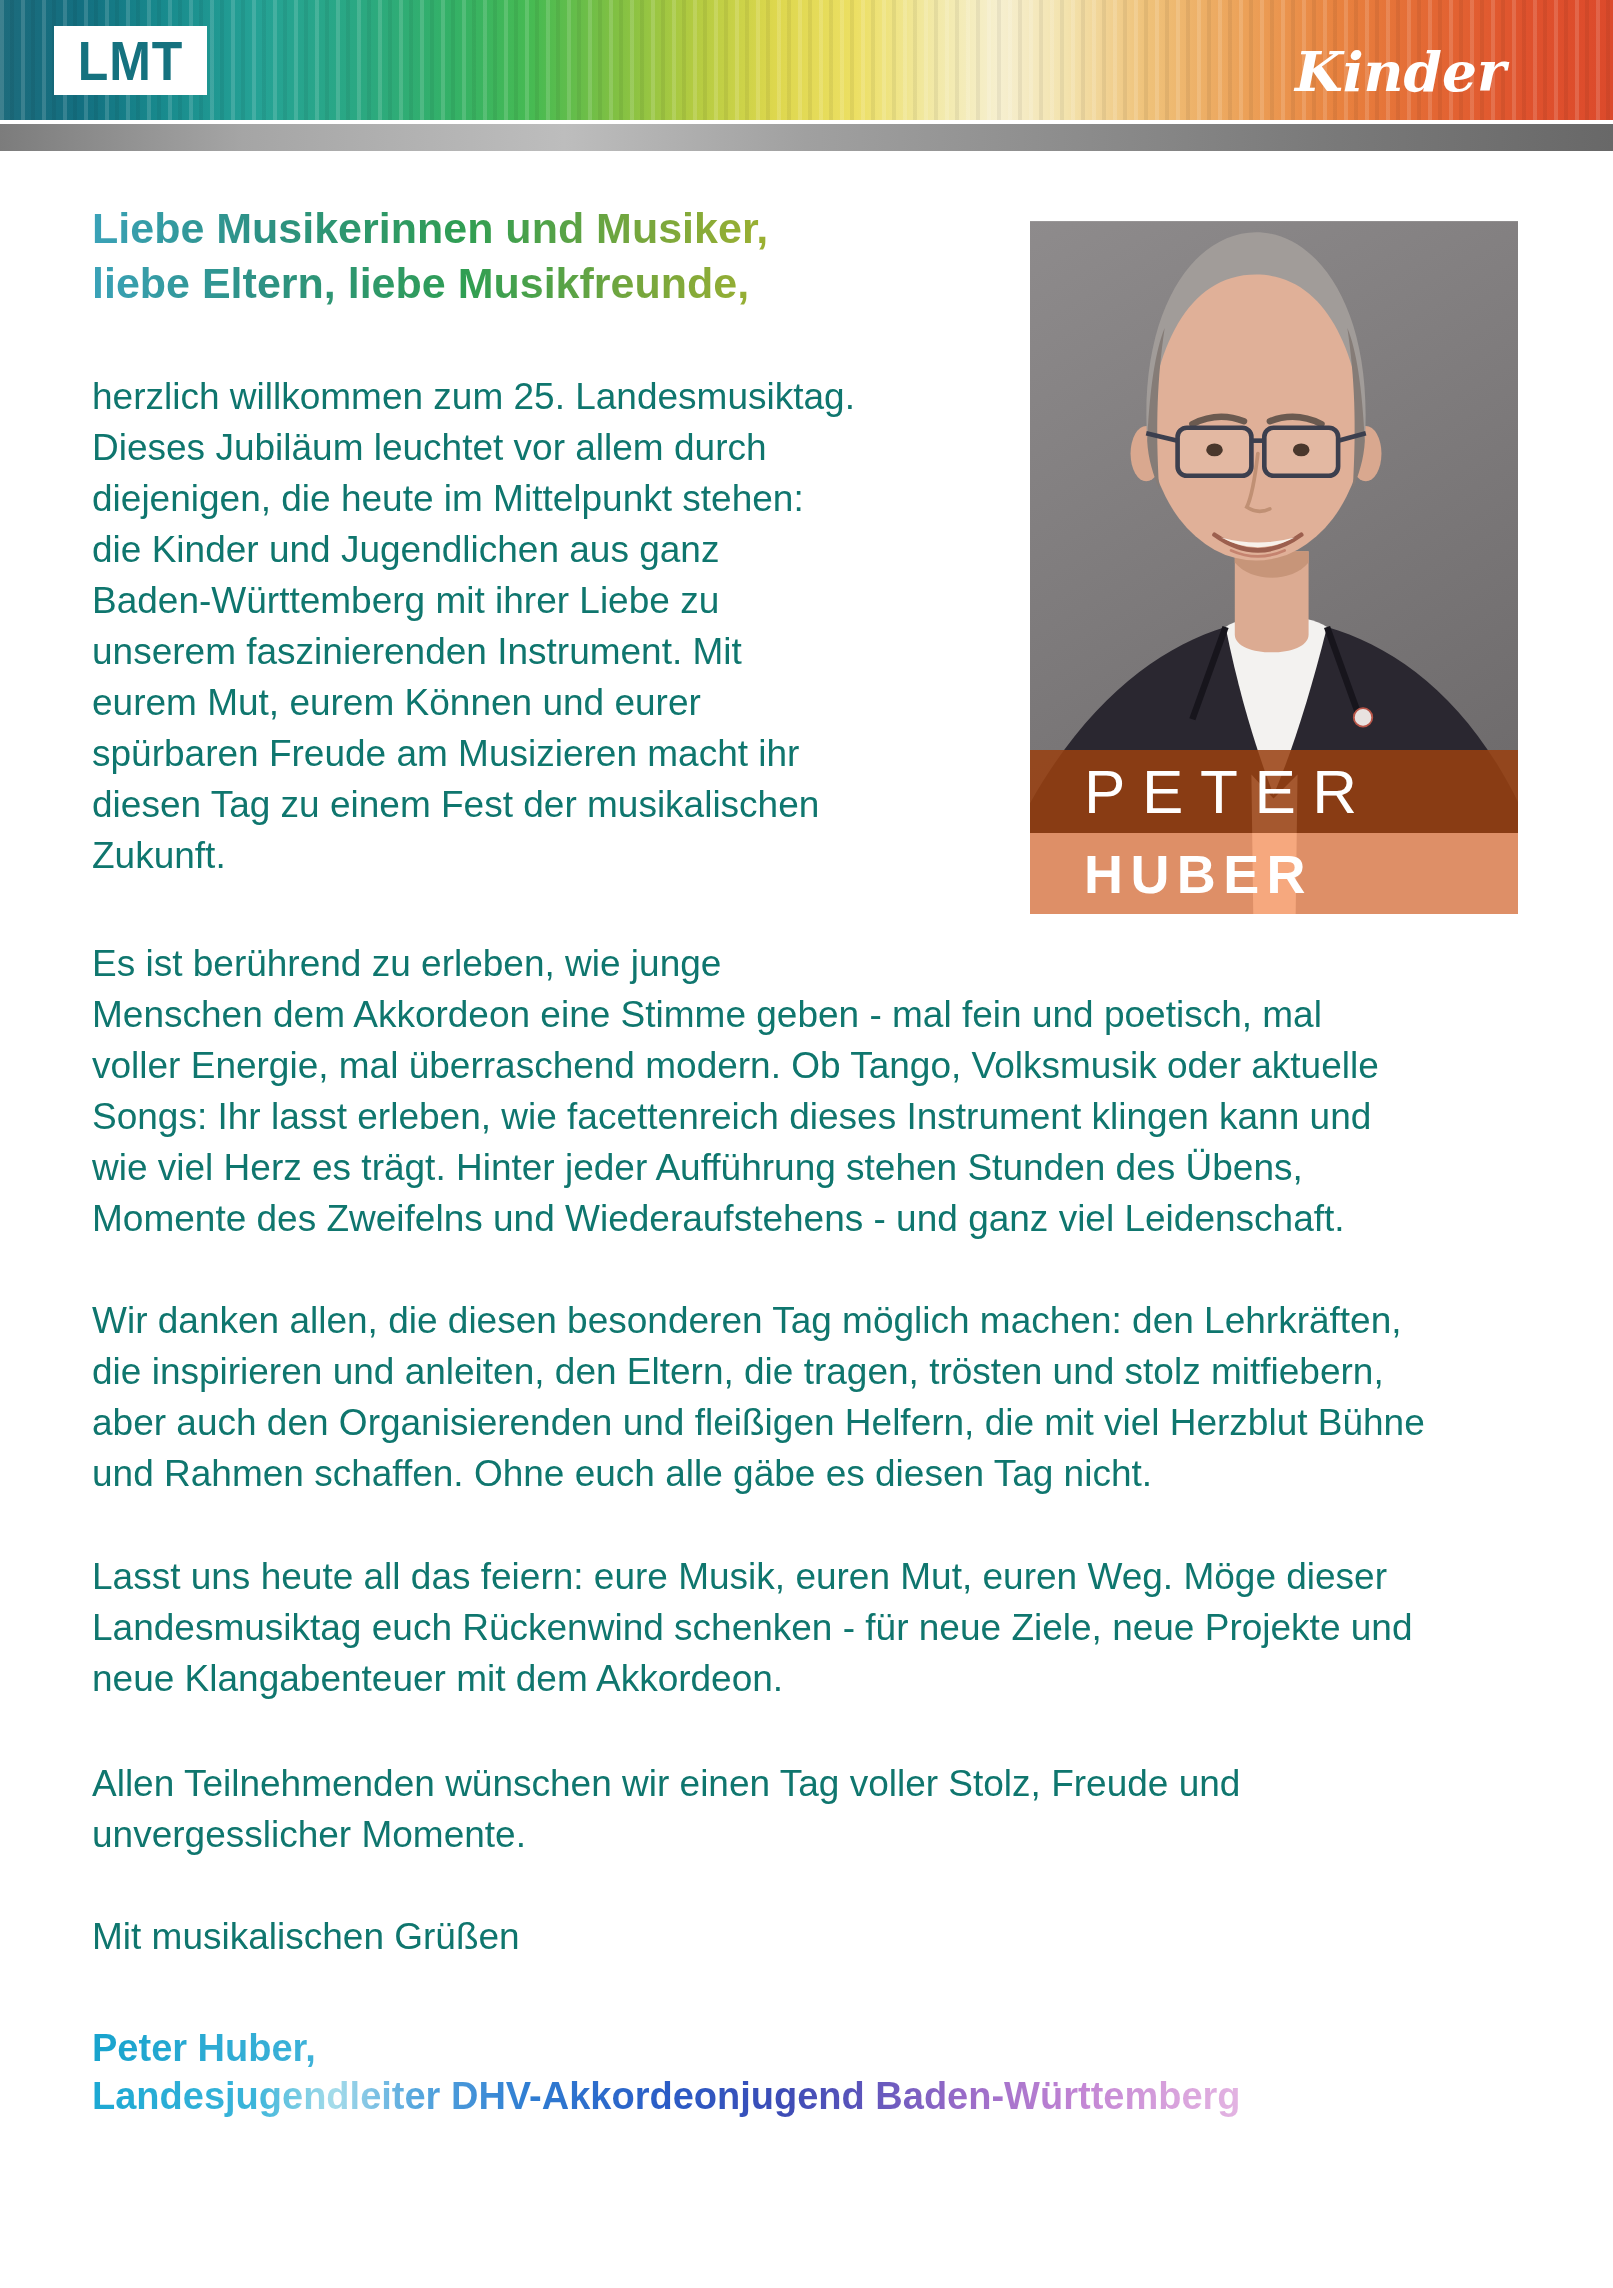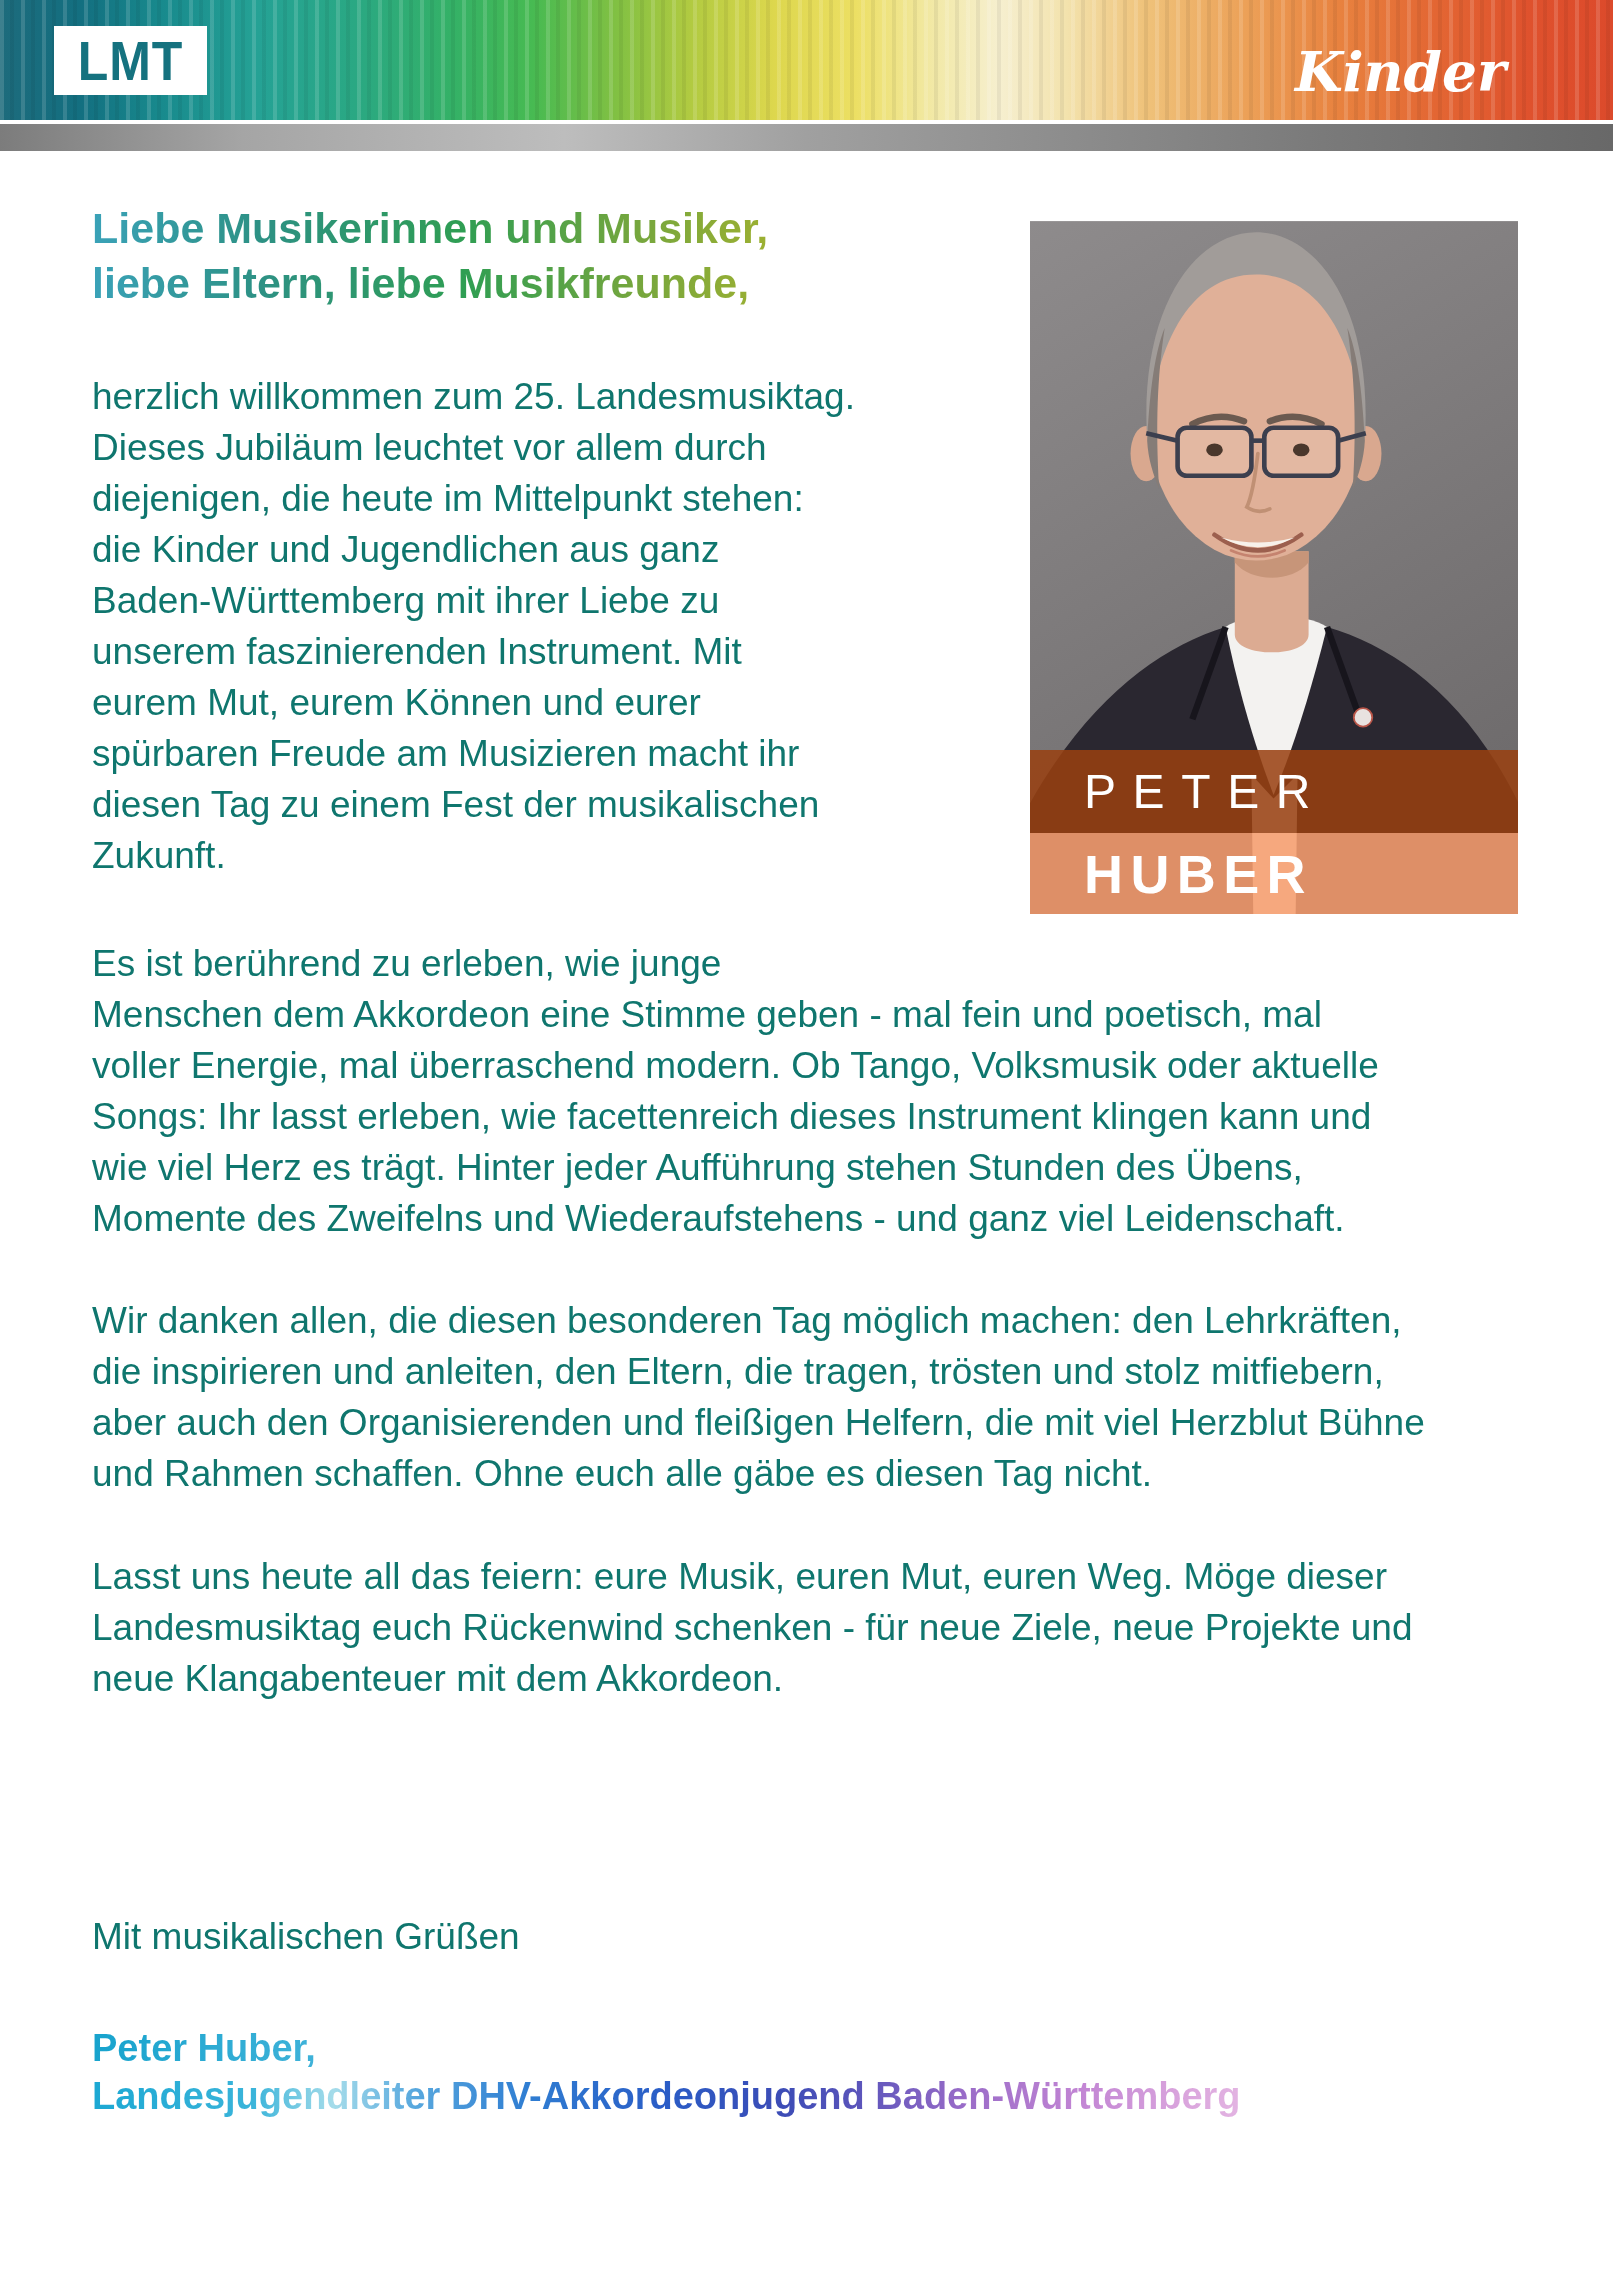--- a/index.html
+++ b/index.html
@@ -89,21 +89,21 @@
     position:absolute;left:1030px;top:221px;width:488px;height:693px;margin:0;
     overflow:hidden;
   }
   .photo svg{display:block;width:488px;height:693px;}
   .bar{
     position:absolute;left:0;right:0;display:flex;align-items:center;
     padding-left:54px;box-sizing:border-box;color:#ffffff;
   }
   .bar-first{
     top:529px;height:83px;background:rgba(152,64,16,0.86);
-    font-size:48px;font-weight:400;letter-spacing:16.6px;
+    font-size:62px;font-weight:400;letter-spacing:16.6px;
   }
   .bar-last{
     top:612px;height:81px;background:rgba(247,158,110,0.88);
     font-size:54px;font-weight:bold;letter-spacing:7.4px;
   }
 
   
   .band-bottom{
     position:absolute;left:0;top:2221px;width:1613px;height:67px;
     background:linear-gradient(90deg,
@@ -211,20 +211,22 @@
 Songs: Ihr lasst erleben, wie facettenreich dieses Instrument klingen kann und
 wie viel Herz es trägt. Hinter jeder Aufführung stehen Stunden des Übens,
 Momente des Zweifelns und Wiederaufstehens - und ganz viel Leidenschaft.</p>
   <p class="para p3">Wir danken allen, die diesen besonderen Tag möglich machen: den Lehrkräften,
 die inspirieren und anleiten, den Eltern, die tragen, trösten und stolz mitfiebern,
 aber auch den Organisierenden und fleißigen Helfern, die mit viel Herzblut Bühne
 und Rahmen schaffen. Ohne euch alle gäbe es diesen Tag nicht.</p>
   <p class="para p4">Lasst uns heute all das feiern: eure Musik, euren Mut, euren Weg. Möge dieser
 Landesmusiktag euch Rückenwind schenken - für neue Ziele, neue Projekte und
 neue Klangabenteuer mit dem Akkordeon.</p>
+  <p class="para p5">Allen Teilnehmenden wünschen wir einen Tag voller Stolz, Freude und
+unvergesslicher Momente.</p>
   <p class="para closing">Mit musikalischen Grüßen</p>
 
   <p class="sig-name">Peter Huber,</p>
   <p class="sig-role">Landesjugendleiter DHV-Akkordeonjugend Baden-Württemberg</p>
 
   <footer class="band-bottom">
     <span class="pagenum">01</span>
   </footer>
 
 </div>

